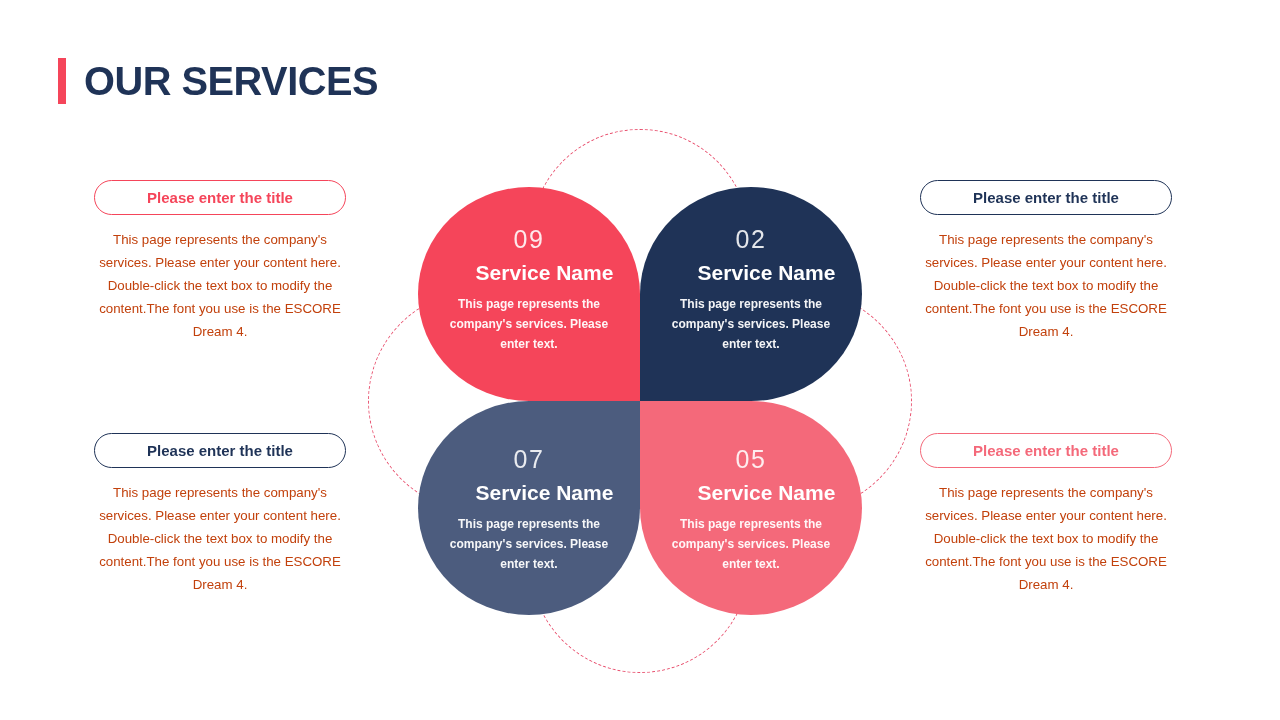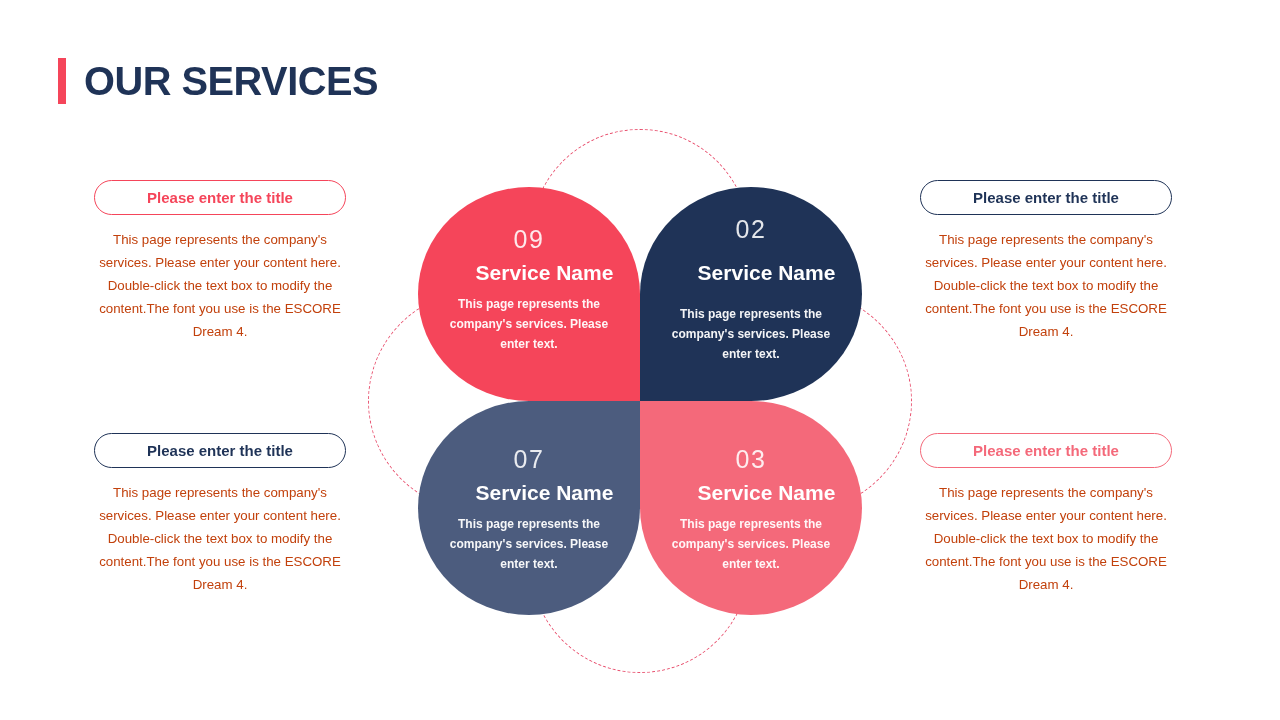--- a/index.html
+++ b/index.html
@@ -81,21 +81,20 @@
     left: -222px; top: -214px;
     background: #f5455a;
     border-radius: 50% 50% 0 50%;
     padding: 0 26px 6px 26px;
   }
   .petal-2 {
     left: 0px; top: -214px;
     background: #1f3357;
     border-radius: 50% 50% 50% 0;
     padding: 0 26px 6px 26px;
-    gap: 10px;
   }
   .petal-3 {
     left: -222px; top: 0px;
     background: #4c5c7e;
     border-radius: 50% 0 50% 50%;
     padding: 6px 26px 0 26px;
   }
   .petal-4 {
     left: 0px; top: 0px;
     background: #f4697a;
@@ -199,21 +198,21 @@
     <div class="petal-desc">This page represents the company's services. Please enter text.</div>
   </div>
 
   <div class="petal petal-3">
     <div class="petal-num">07</div>
     <div class="petal-name">Service Name</div>
     <div class="petal-desc">This page represents the company's services. Please enter text.</div>
   </div>
 
   <div class="petal petal-4">
-    <div class="petal-num">03</div>
+    <div class="petal-num">05</div>
     <div class="petal-name">Service Name</div>
     <div class="petal-desc">This page represents the company's services. Please enter text.</div>
   </div>
 
 </div>
 
 <div class="side-block block-tl">
   <div class="pill pill-red">Please enter the title</div>
   <div class="side-desc">This page represents the company's services. Please enter your content here. Double-click the text box to modify the content.The font you use is the ESCORE Dream 4.</div>
 </div>

